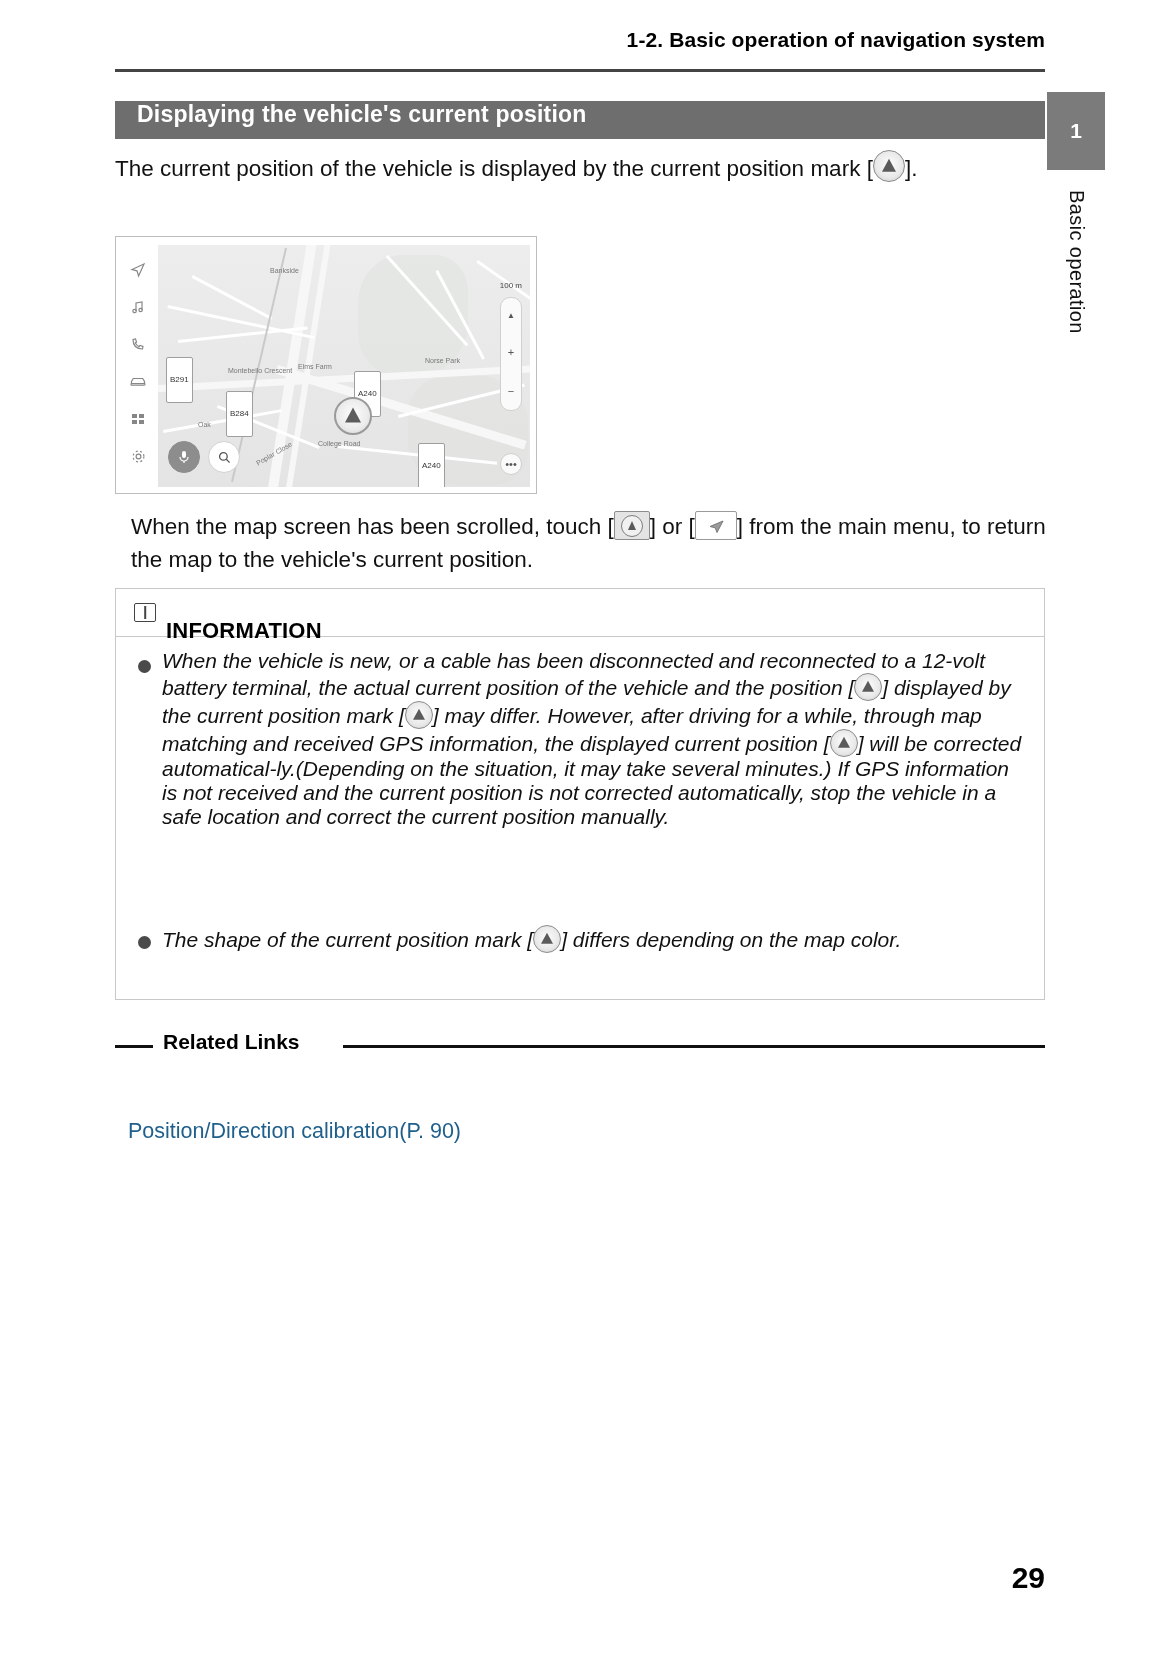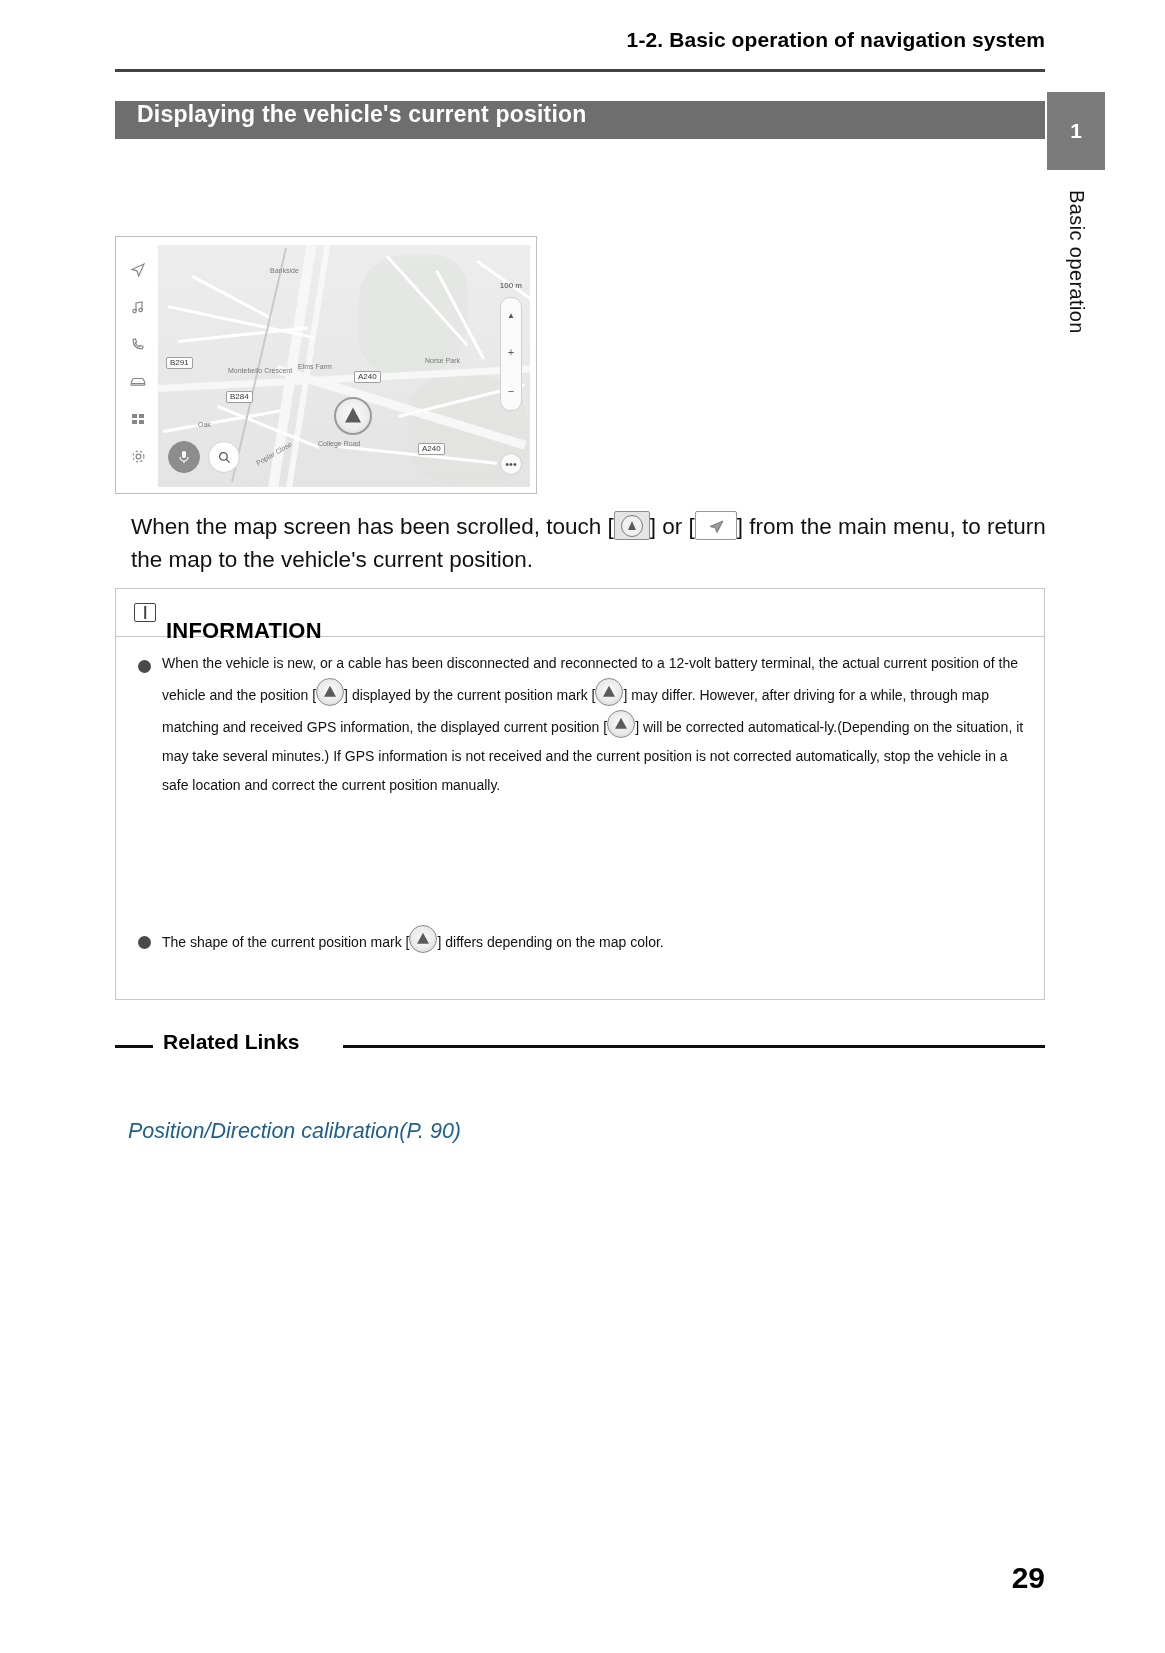--- a/index.html
+++ b/index.html
@@ -245,21 +245,21 @@
     justify-content: center;
     opacity: 0.78;
   }
   .map-shield {
     position: absolute;
     background: #ffffff;
     border: 1px solid #9e9e9e;
     border-radius: 2px;
     font-size: 8px;
     color: #333;
-    padding: 1px 3px;
+    padding: 18px 3px;
     line-height: 1;
   }
   .map-label {
     position: absolute;
     font-size: 7px;
     color: #777;
     white-space: nowrap;
   }
   .zoom-ctrl {
     position: absolute;
@@ -395,23 +395,24 @@
   .bullet-dot {
     width: 13px;
     height: 13px;
     border-radius: 50%;
     background: #4a4a4a;
     margin-top: 11px;
     margin-right: 11px;
     flex: 0 0 auto;
   }
   .bullet-text {
-    font-size: 14px;
-    line-height: 29px;
+    font-size: 21px;
+    line-height: 24px;
     color: #111;
+    font-style: italic;
   }
   #bullet-1 { top: 60px; }
   #bullet-2 { top: 336px; }
 
   
   .rl-wrap {
     position: absolute;
     left: 115px;
     top: 1030px;
     width: 930px;
@@ -440,21 +441,21 @@
     height: 3px;
     background: #111;
   }
   .rl-item {
     position: absolute;
     left: 128px;
     font-size: 21.5px;
     color: #1f5f8b;
   }
   #rl-0 { top: 1076px; }
-  #rl-1 { top: 1119px; font-style: italic; }
+  #rl-1 { top: 1119px; }
 
   .page-num {
     position: absolute;
     right: 120px;
     bottom: 58px;
     font-size: 30px;
     font-weight: bold;
   }
 </style>
 </head>
@@ -467,20 +468,23 @@
 
   <div class="side-tab">1</div>
   <div class="side-label">
     <span>Basic operation</span>
   </div>
 
   <div class="section-bar">
     <div class="title">Displaying the vehicle's current position</div>
   </div>
 
+  <div class="para" id="intro-para">
+    <span>The current position of the vehicle is displayed by the current position mark [</span><span class="ico ico-pos"></span><span>].</span>
+  </div>
 
   <div class="figure">
 
     <div class="sidebar-icons">
       <div class="si">
         <svg width="16" height="16" viewBox="0 0 16 16">
             <path d="M14 2 L2 7.5 L7 8.8 L8.6 14 Z" fill="none" stroke="#666" stroke-width="1.2"></path>
           </svg>
       </div>
       <div class="si">

